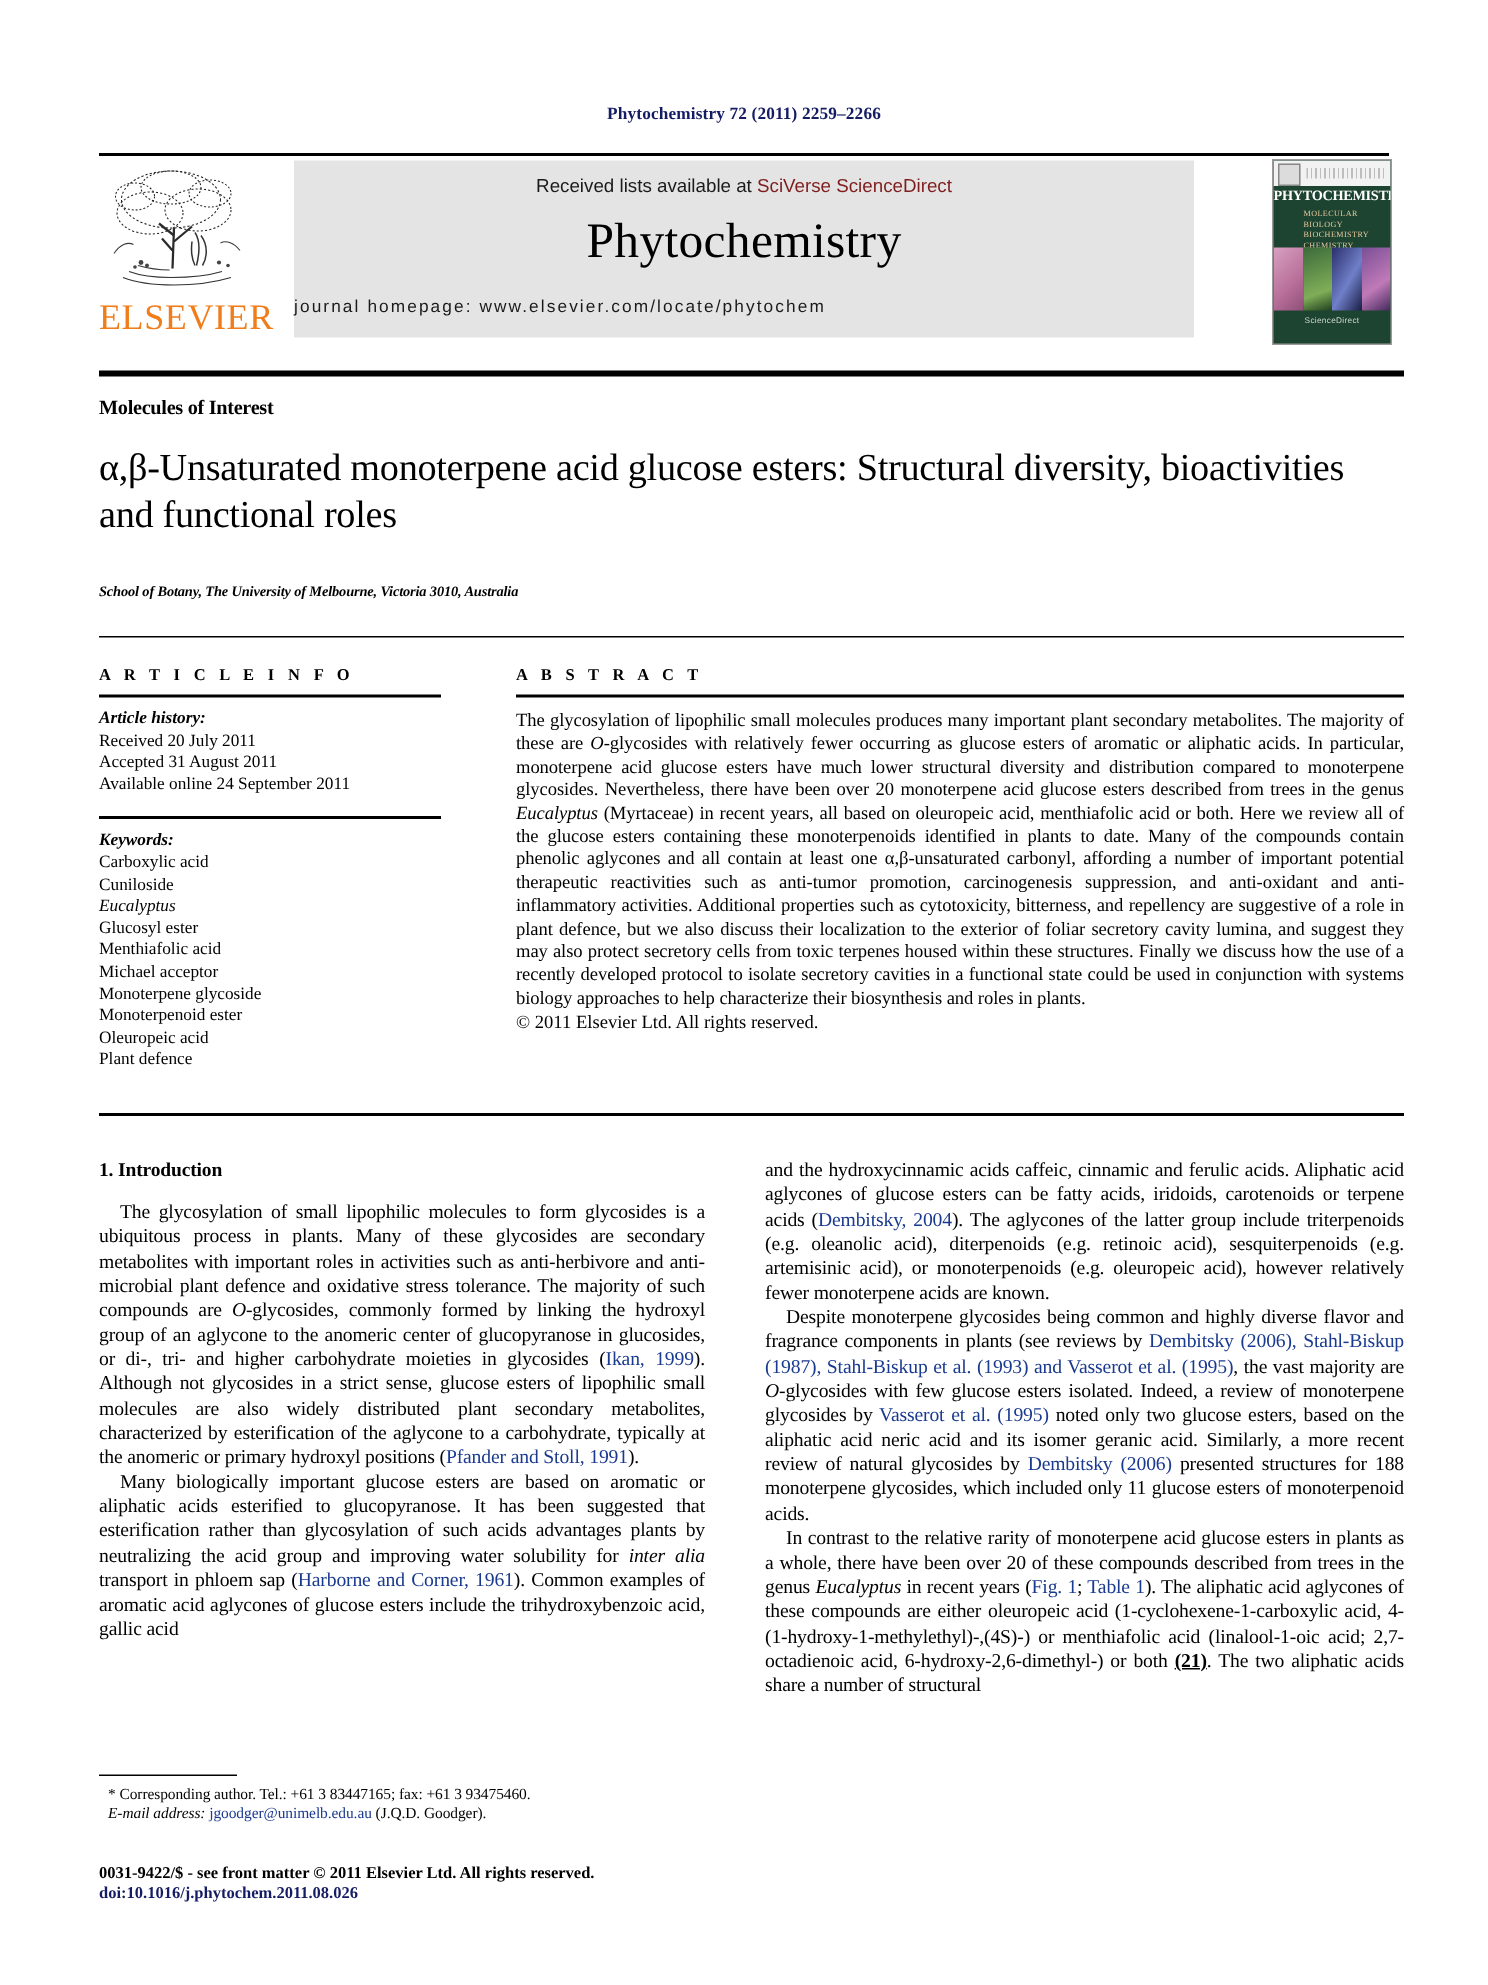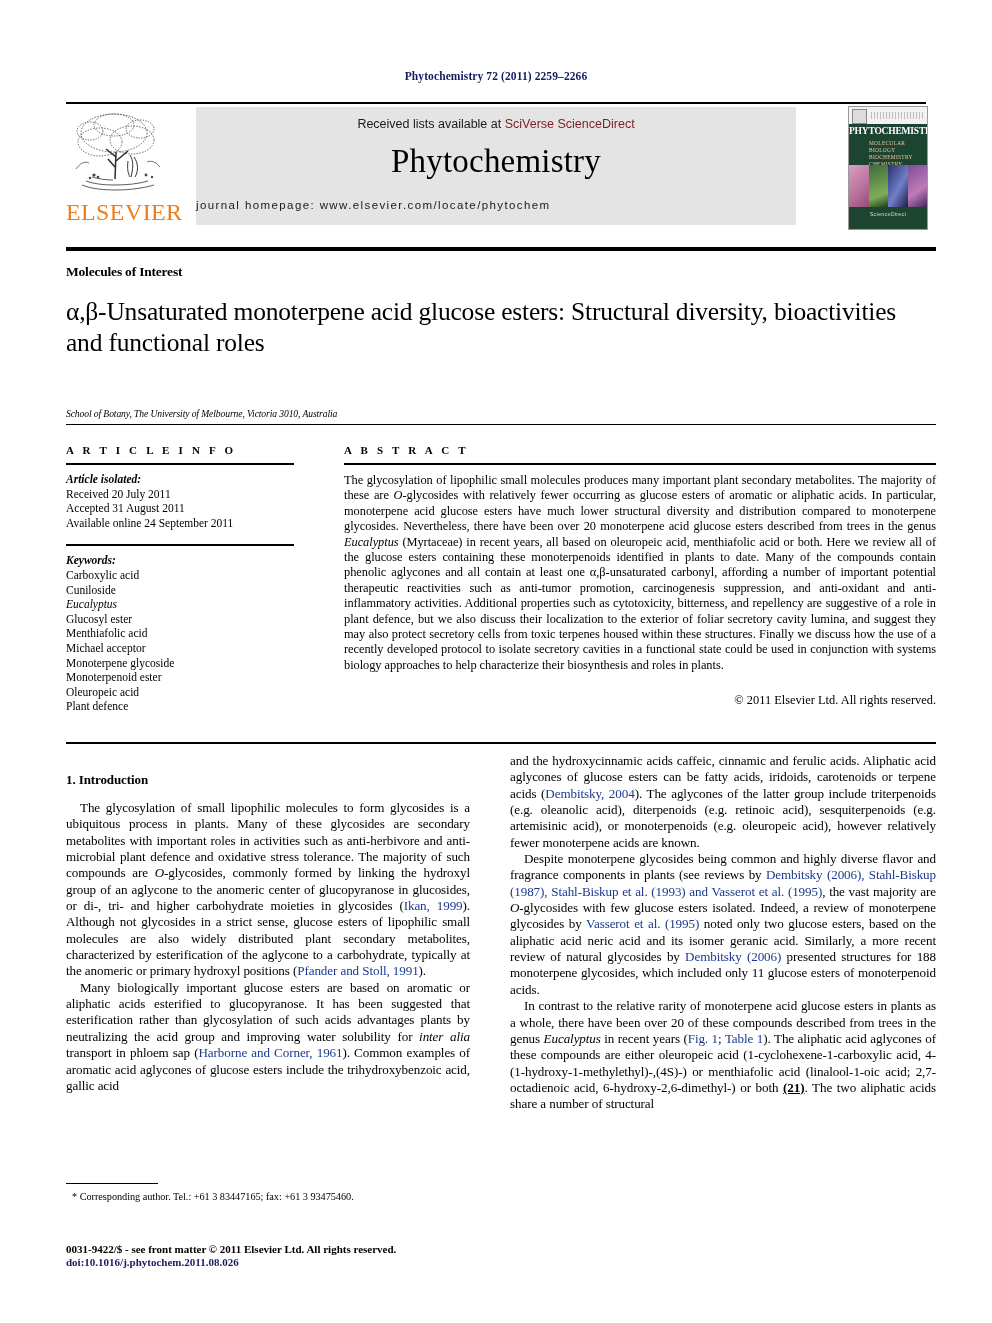--- a/index.html
+++ b/index.html
@@ -222,25 +222,25 @@
     position: absolute;
     left: 66px; top: 364px;
     width: 800px;
     font-family: "Liberation Serif", serif;
     font-size: 15.5px;
     letter-spacing: -0.1px;
   }
   .authors sup { color: #151c64; font-size: 11px; }
   .affiliation {
     position: absolute;
-    left: 66px; top: 408px;
+    left: 66px; top: 389px;
     width: 800px;
     font-family: "Liberation Serif", serif;
     font-style: italic;
-    font-weight: normal;
+    font-weight: bold;
     font-size: 9.6px;
     letter-spacing: -0.1px;
   }
 
   
   .col-info {
     position: absolute;
     left: 66px; top: 444px;
     width: 228px;
   }
@@ -280,42 +280,42 @@
   }
   .abstract-text {
     margin-top: 8px;
     font-family: "Liberation Serif", serif;
     font-size: 12.4px;
     line-height: 15.4px;
     text-align: justify;
     letter-spacing: -0.05px;
   }
   .abstract-rights {
-    margin-top: 20px;
-    text-align: right;
+    margin-top: 1px;
+    text-align: left;
     font-family: "Liberation Serif", serif;
     font-size: 12.4px;
   }
 
   
   .body-rule {
     position: absolute;
     left: 66px; top: 742px;
     width: 870px;
     height: 2px;
     background: #000;
   }
   .col-left {
     position: absolute;
     left: 66px; top: 772px;
     width: 404px;
   }
   .col-right {
     position: absolute;
-    left: 510px; top: 753px;
+    left: 510px; top: 772px;
     width: 426px;
   }
   .sec-head {
     font-family: "Liberation Serif", serif;
     font-weight: bold;
     font-size: 13px;
     margin-bottom: 12px;
     letter-spacing: -0.1px;
   }
   p.body-p {
@@ -450,21 +450,21 @@
 
 
   <div class="affiliation">School of Botany, The University of Melbourne, Victoria 3010, Australia</div>
 
   <div class="rule-thin" style="left:66px; top:424px; width:870px;"></div>
 
   <div class="col-info">
     <div class="head-spaced">A R T I C L E    I N F O</div>
     <div class="info-rule"></div>
     <div class="info-block">
-      <span class="it">Article isolated:</span><br>
+      <span class="it">Article history:</span><br>
       <span>Received 20 July 2011</span><br>
       <span>Accepted 31 August 2011</span><br>
       <span>Available online 24 September 2011</span>
     </div>
     <div class="keywords-rule"></div>
     <div class="info-block">
       <span class="it">Keywords:</span><br>
       <span>Carboxylic acid</span><br>
       <span>Cuniloside</span><br>
       <span class="kw-em">Eucalyptus</span><br>
@@ -497,20 +497,21 @@
 
   <div class="col-right">
     <p class="body-p no-indent"><span>and the hydroxycinnamic acids caffeic, cinnamic and ferulic acids. Aliphatic acid aglycones of glucose esters can be fatty acids, iridoids, carotenoids or terpene acids (</span><span class="cite">Dembitsky, 2004</span><span>). The aglycones of the latter group include triterpenoids (e.g. oleanolic acid), diterpenoids (e.g. retinoic acid), sesquiterpenoids (e.g. artemisinic acid), or monoterpenoids (e.g. oleuropeic acid), however relatively fewer monoterpene acids are known.</span></p>
     <p class="body-p"><span>Despite monoterpene glycosides being common and highly diverse flavor and fragrance components in plants (see reviews by </span><span class="cite">Dembitsky (2006), Stahl-Biskup (1987), Stahl-Biskup et al. (1993) and Vasserot et al. (1995)</span><span>, the vast majority are </span><span class="it">O</span><span>-glycosides with few glucose esters isolated. Indeed, a review of monoterpene glycosides by </span><span class="cite">Vasserot et al. (1995)</span><span> noted only two glucose esters, based on the aliphatic acid neric acid and its isomer geranic acid. Similarly, a more recent review of natural glycosides by </span><span class="cite">Dembitsky (2006)</span><span> presented structures for 188 monoterpene glycosides, which included only 11 glucose esters of monoterpenoid acids.</span></p>
     <p class="body-p"><span>In contrast to the relative rarity of monoterpene acid glucose esters in plants as a whole, there have been over 20 of these compounds described from trees in the genus </span><span class="it">Eucalyptus</span><span> in recent years (</span><span class="cite">Fig. 1</span><span>; </span><span class="cite">Table 1</span><span>). The aliphatic acid aglycones of these compounds are either oleuropeic acid (1-cyclohexene-1-carboxylic acid, 4-(1-hydroxy-1-methylethyl)-,(4S)-) or menthiafolic acid (linalool-1-oic acid; 2,7-octadienoic acid, 6-hydroxy-2,6-dimethyl-) or both </span><span class="bold">(21)</span><span>. The two aliphatic acids share a number of structural</span></p>
   </div>
 
   <div class="footnote-rule"></div>
   <div class="footnote">
     <span class="fn-indent"><span>*</span><span> Corresponding author. Tel.: +61 3 83447165; fax: +61 3 93475460.</span></span>
+    <span class="fn-indent"><span class="it">E-mail address:</span> <span class="email">jgoodger@unimelb.edu.au</span><span> (J.Q.D. Goodger).</span></span>
   </div>
 
   <div class="page-footer">
     <span class="footer-issn">0031-9422/$ - see front matter © 2011 Elsevier Ltd. All rights reserved.</span><br>
     <span class="doi">doi:</span><span class="doi">10.1016/j.phytochem.2011.08.026</span>
   </div>
 
 </div>
 
 </body></html>

